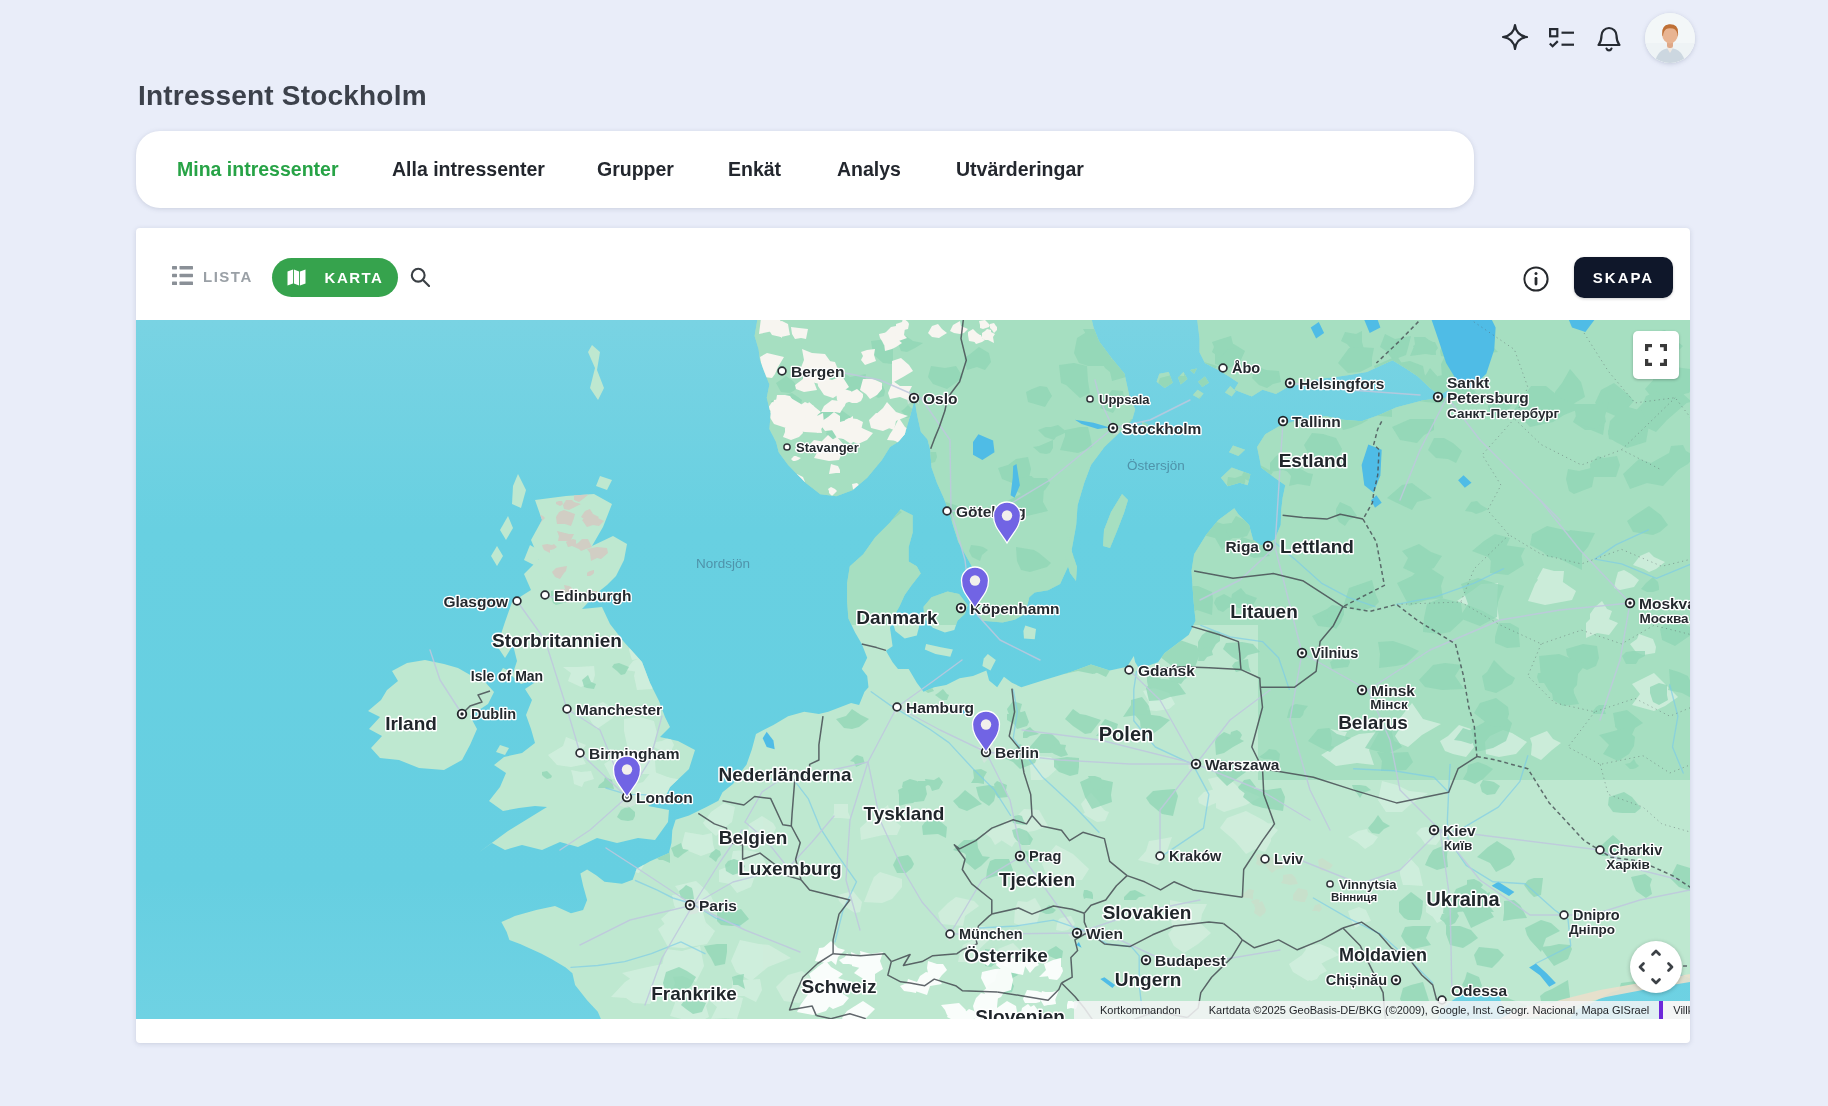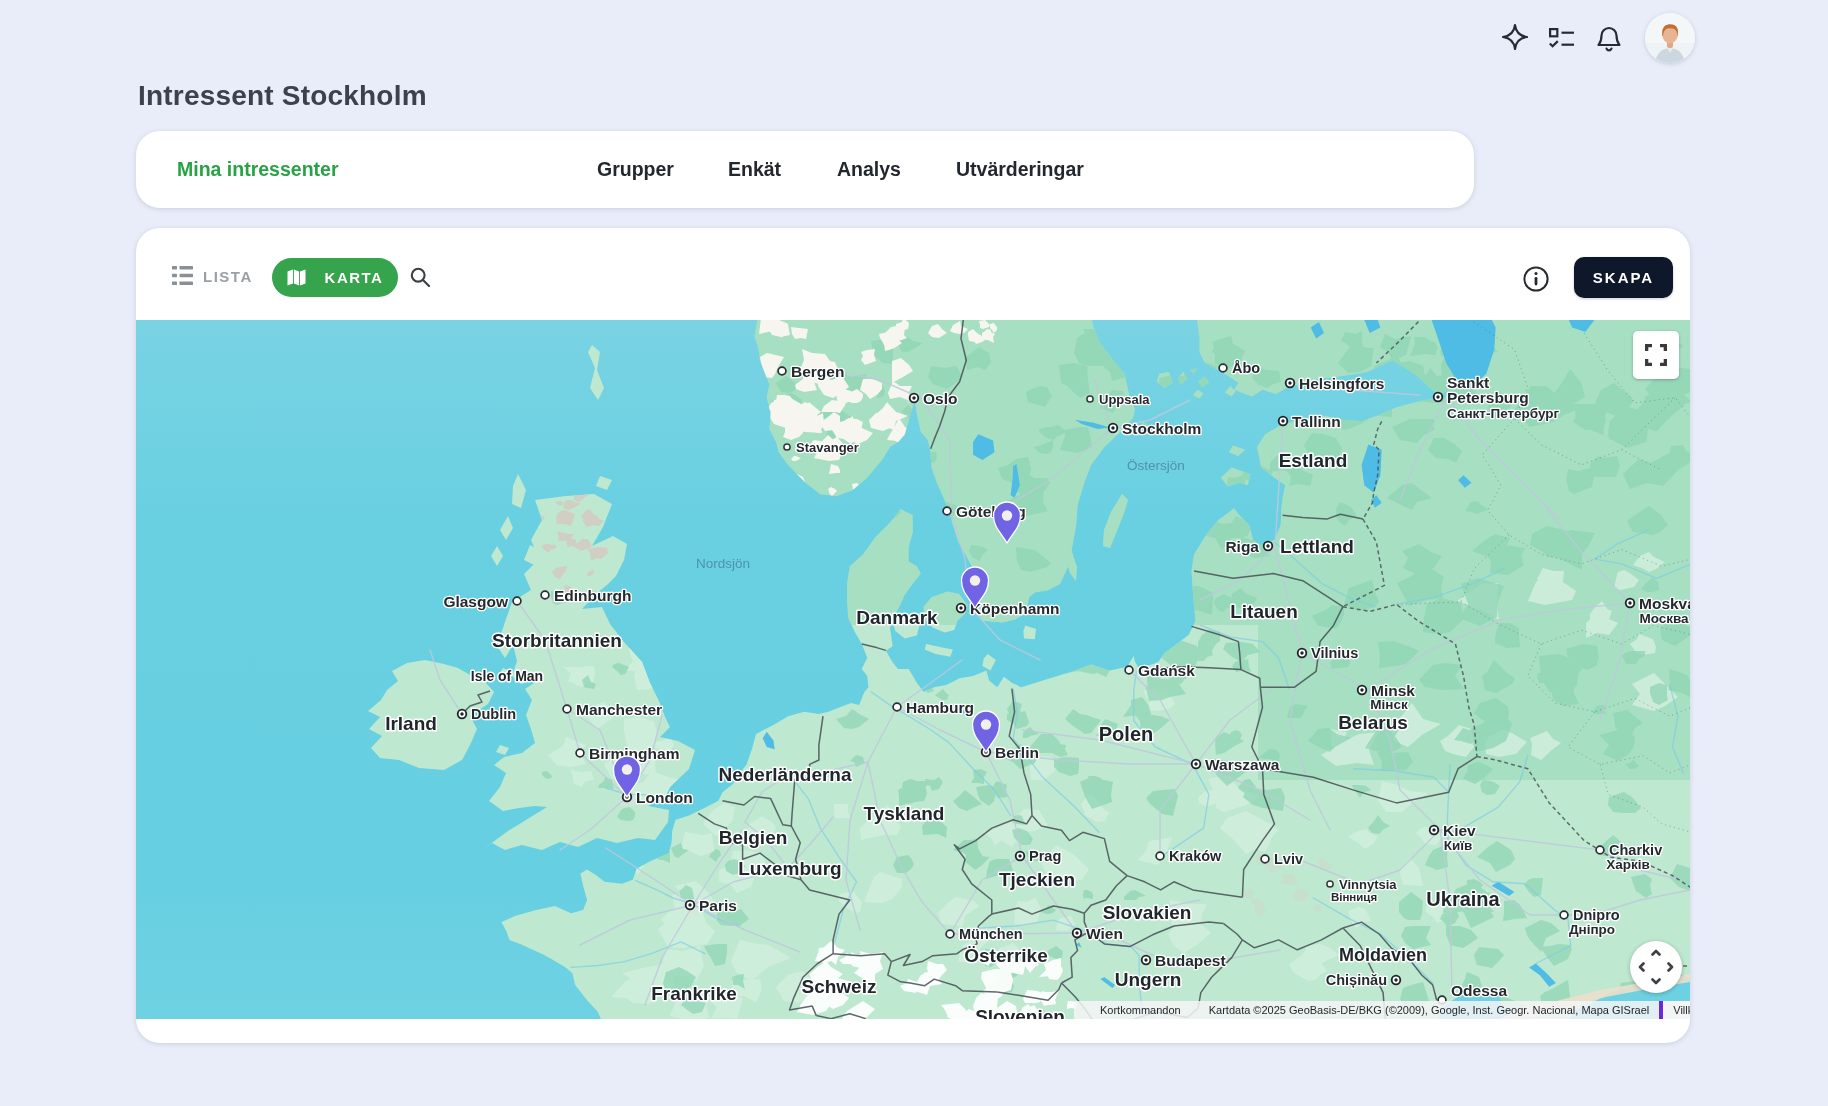--- a/index.html
+++ b/index.html
@@ -1,19 +1,19 @@
 <!DOCTYPE html>
 <html><head><meta charset="utf-8"><style>
 *{margin:0;padding:0;box-sizing:border-box}
 html,body{width:1828px;height:1106px;font-family:"Liberation Sans",sans-serif;background:#e9edf9;overflow:hidden}
 .abs{position:absolute}
 h1{position:absolute;left:138px;top:80px;font-size:28px;color:#3c414b;letter-spacing:0.2px}
 .nav{position:absolute;left:136px;top:131px;width:1338px;height:77px;background:#fff;border-radius:24px;box-shadow:0 1px 5px rgba(90,100,130,0.22)}
 .tab{position:absolute;top:0;height:77px;display:flex;align-items:center;font-size:19.5px;font-weight:bold;color:#23272e;white-space:nowrap}
-.card{position:absolute;left:136px;top:228px;width:1554px;height:815px;background:#fff;border-radius:24px;box-shadow:0 1px 5px rgba(90,100,130,0.22);overflow:hidden}
+.card{position:absolute;left:136px;top:228px;width:1554px;height:815px;background:#fff;border-radius:4px;box-shadow:0 1px 5px rgba(90,100,130,0.22);overflow:hidden}
 .map{position:absolute;left:0;top:92px}
 .lista{position:absolute;left:67px;top:40px;font-size:15px;font-weight:bold;letter-spacing:1.5px;color:#9aa0a6}
 .btn-karta{position:absolute;left:136px;top:30px;width:126px;height:39px;background:#36a34d;border-radius:20px;color:#fff;display:flex;align-items:center;justify-content:center;gap:19px;font-size:15px;font-weight:bold;letter-spacing:1.5px}
 .btn-skapa{position:absolute;left:1438px;top:29px;width:99px;height:41px;background:#0f172a;border-radius:10px;color:#fff;display:flex;align-items:center;justify-content:center;font-size:15px;font-weight:bold;letter-spacing:2px;box-shadow:0 1px 3px rgba(0,0,0,0.2)}
 .attr{position:absolute;left:938px;top:773px;width:616px;height:18px;background:rgba(244,245,246,0.85);font-size:11px;color:#1e2125;display:flex;align-items:center;white-space:nowrap;overflow:hidden}
 .attr .vk{background:rgba(245,245,245,0.9);padding:0 8px 0 10px;border-left:4px solid #6d28d9;height:18px;display:flex;align-items:center}
 .fsbtn{position:absolute;left:1497px;top:103px;width:46px;height:48px;background:#fff;border-radius:5px;box-shadow:0 1px 3px rgba(0,0,0,0.25)}
 .pan{position:absolute;left:1494px;top:713px;width:52px;height:52px;background:#fff;border-radius:50%;box-shadow:0 1px 4px rgba(0,0,0,0.25)}
 </style></head><body>
 <h1><b>Intressent Stockholm</b></h1>
@@ -37,20 +37,21 @@
       <rect y="30" width="50" height="20" fill="#eef3f5"></rect>
       <path d="M10 50 Q12 36 25 35 Q38 36 40 50 Z" fill="#ccd7e0"></path>
       <path d="M22 35 L25 40 L28 35 L27 33 L23 33 Z" fill="#f0e9e2"></path>
       <rect x="22" y="28" width="6" height="7" rx="2.5" fill="#dfa887"></rect>
       <ellipse cx="25" cy="21.5" rx="7.8" ry="9" fill="#e8b492"></ellipse>
       <path d="M17.2 21 Q16.2 12.5 24 11.2 Q33 10.5 33 19 Q33.4 22 32.6 24 Q32.6 16.5 28 15.5 Q21 14 19.1 18.5 Q17.8 21.3 18 23.5 Q17.2 22.5 17.2 21 Z" fill="#bf7036"></path>
     </svg></div>
 
 <div class="nav">
 <span class="tab" style="left:41px;color:#27a346">Mina intressenter</span>
+<span class="tab" style="left:256px">Alla intressenter</span>
 <span class="tab" style="left:461px">Grupper</span>
 <span class="tab" style="left:592px">Enkät</span>
 <span class="tab" style="left:701px">Analys</span>
 <span class="tab" style="left:820px">Utvärderingar</span>
 </div>
 
 <div class="card">
  <svg class="abs" style="left:36px;top:38px" width="21" height="19" viewBox="0 0 21 19" fill="#8a9097">
       <rect x="0" y="0" width="5" height="3.4" rx="0.6"></rect>
       <rect x="7.5" y="0" width="13.5" height="3.4" rx="0.6"></rect>

